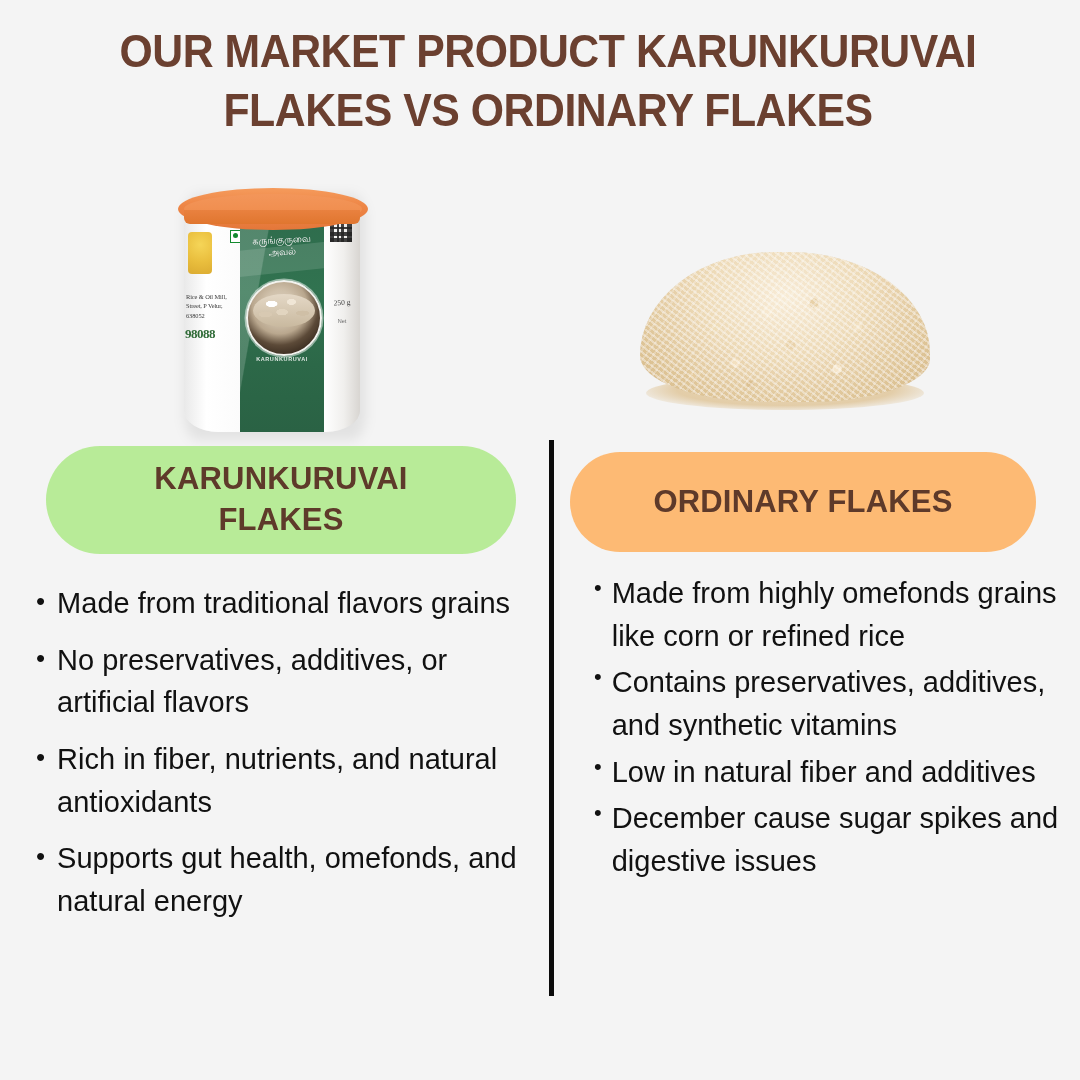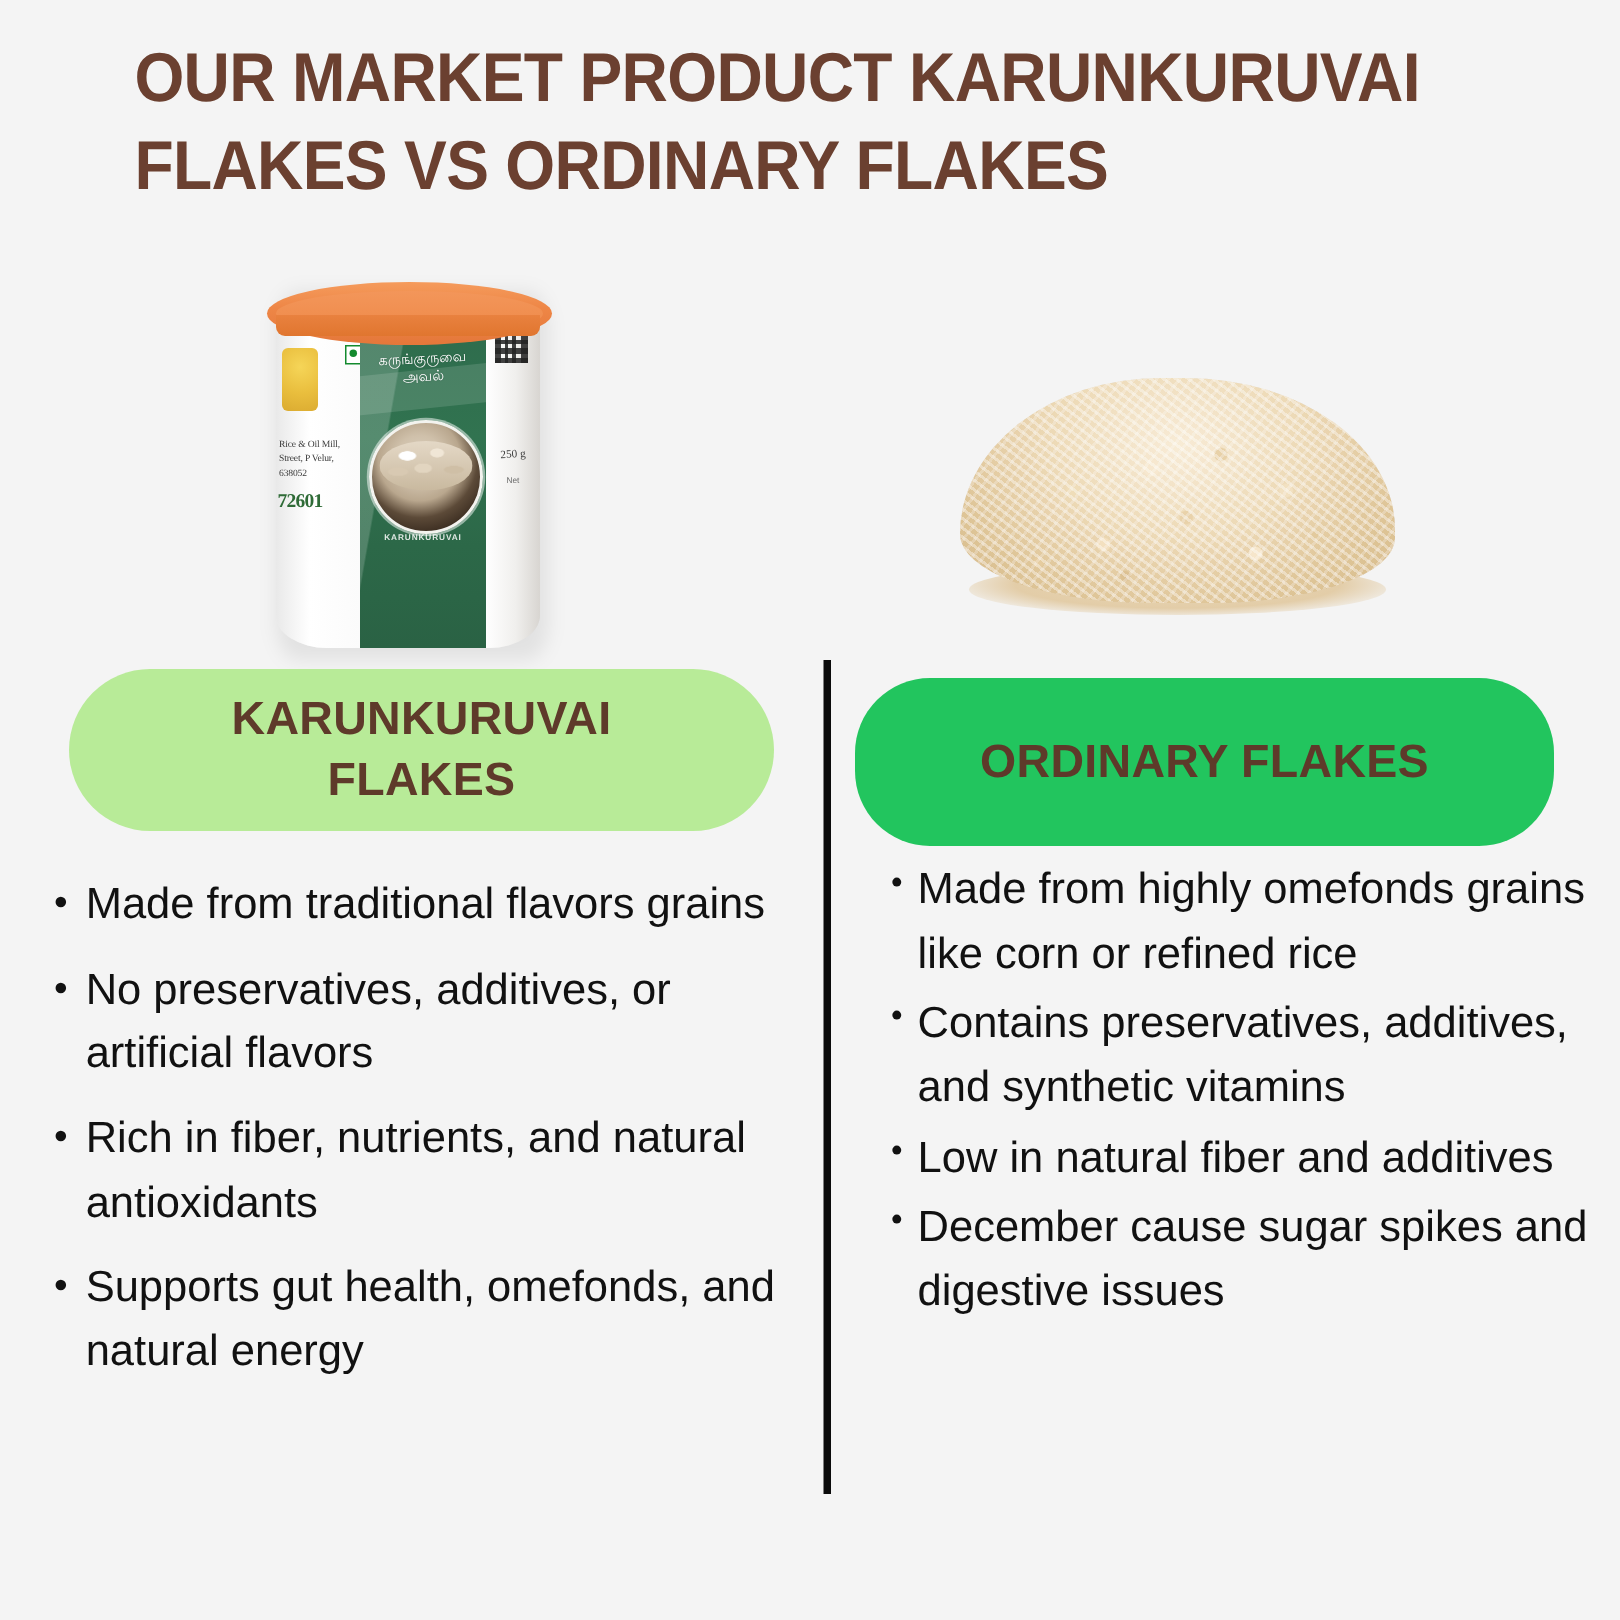--- a/index.html
+++ b/index.html
@@ -12,22 +12,23 @@
     background: #f4f4f4;
     font-family: "Liberation Sans", sans-serif;
     overflow: hidden;
     position: relative;
   }
 
   
   .title-block {
     position: absolute;
     top: 22px;
-    left: 56px;
+    left: 68px;
     width: 960px;
+    text-align: center;
   }
   .title-line {
     font-family: "Liberation Sans", sans-serif;
     font-weight: bold;
     font-size: 46px;
     letter-spacing: -0.5px;
     color: #6b4030;
     line-height: 1.28;
     transform: scaleX(0.93);
     transform-origin: center;
@@ -353,23 +354,23 @@
     border-radius: 54px;
     background: #b8eb98;
     font-size: 31px;
     line-height: 1.32;
     letter-spacing: 0.2px;
   }
   .pill-right {
     left: 570px;
     top: 452px;
     width: 466px;
-    height: 112px;
+    height: 100px;
     border-radius: 50px;
-    background: #22c55e;
+    background: #fdba74;
     font-size: 31px;
     line-height: 1.32;
     letter-spacing: 0.2px;
   }
 
   
   .divider {
     position: absolute;
     left: 549px;
     top: 440px;
@@ -424,21 +425,21 @@
 <div class="hero-row">
 
   <div class="can-wrap">
     <div class="can-shadow"></div>
     <div class="can-body">
 
       <div class="can-strip-left">
         <div class="can-url">omefonds.in</div>
         <div class="can-logo"></div>
         <div class="can-addr">Rice &amp; Oil Mill, Street, P Velur, 638052</div>
-        <div class="can-phone">72601</div>
+        <div class="can-phone">98088</div>
       </div>
       <div class="veg-mark"></div>
 
       <div class="can-label-green">
         <div class="can-tamil">கருங்குருவை அவல்</div>
         <div class="can-bowl"></div>
         <div class="can-bowl-caption">KARUNKURUVAI</div>
       </div>
 
       <div class="can-strip-right">

